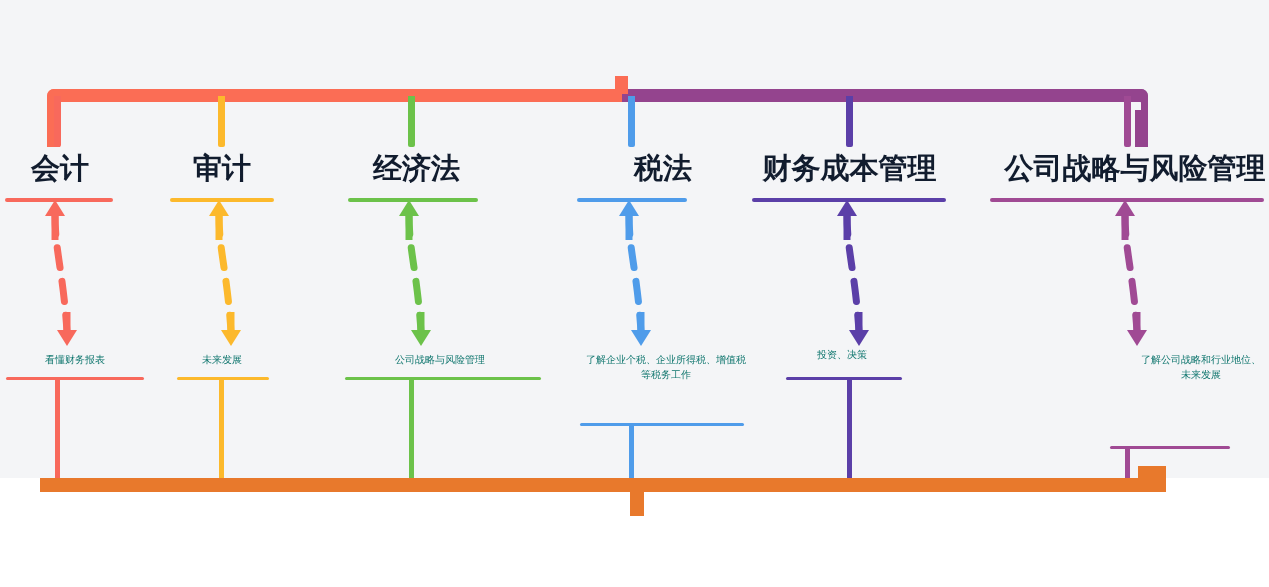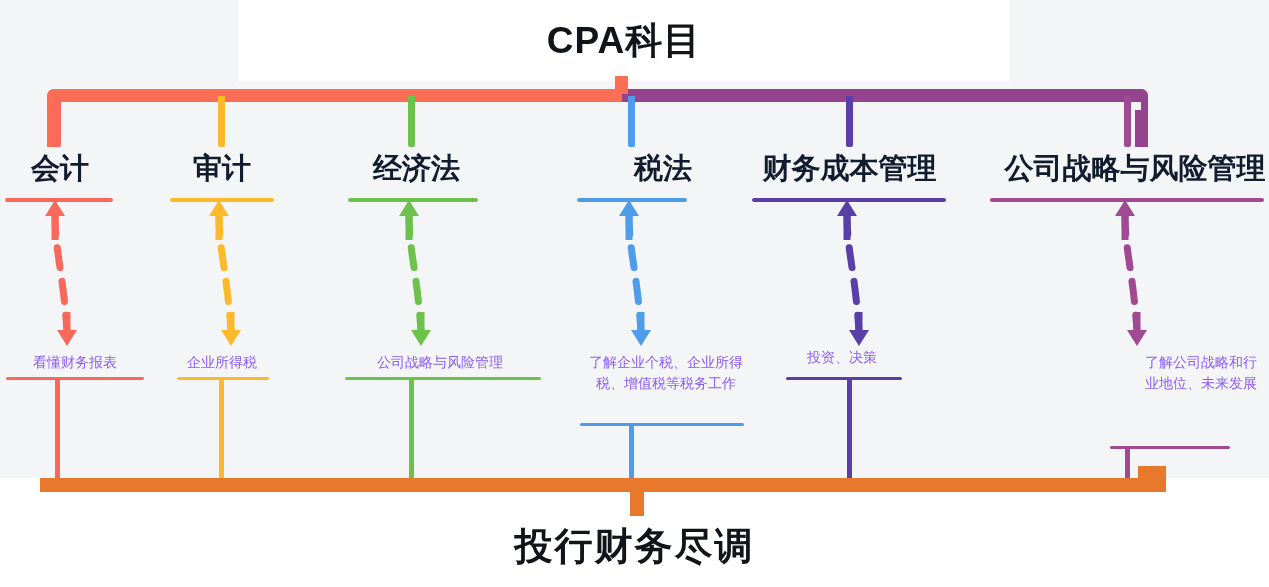--- a/index.html
+++ b/index.html
@@ -74,21 +74,21 @@
     font-size:29px;font-weight:bold;color:#111c2e;white-space:nowrap;
   }
   .head-rule{position:absolute;top:198px;height:4px;border-radius:2px;}
 
   
   .arrow-svg{position:absolute;top:200px;}
 
   
   .detail{
     position:absolute;
-    font-size:14px;color:#8b5cf6;line-height:1.5;
+    font-size:10px;color:#0f766e;line-height:1.5;
     text-align:center;
   }
   .detail-rule{position:absolute;height:3px;border-radius:2px;}
   
   .down-link{position:absolute;width:5px;}
 
   
   .rail-bottom{
     position:absolute;left:40px;top:478px;width:1126px;height:14px;
     background:#e8792c;
@@ -113,23 +113,20 @@
 </head>
 <body>
 
 <div id="stage">
 
   <div class="band band-top"></div>
   <div class="band band-mid"></div>
   <div class="band band-boxes"></div>
   <div class="band band-bottom"></div>
 
-  <div class="title-plaque">
-    <span class="t">CPA科目</span>
-  </div>
 
   <div class="rail-drop-left"></div>
   <div class="rail-drop-left-mask"></div>
   <div class="rail-drop-right"></div>
   <div class="rail-drop-right-mask"></div>
   <div class="rail-top rail-top-left"></div>
   <div class="rail-top rail-top-right"></div>
   <div class="rail-stub-up"></div>
 
   <div id="columns-layer">
@@ -153,21 +150,21 @@
         <span>审计</span>
       </div>
       <div class="head-rule" style="left: 170px; width: 104px; background: rgb(252, 185, 44);"></div>
       <svg width="46" height="146" viewBox="0 0 46 146" class="arrow-svg" style="left: 205px;">
         <path d="M14,14 C14,52 22,70 26,132" stroke="#fcb92c" stroke-width="7" fill="none" stroke-linecap="round" stroke-dasharray="20 14"></path>
         <path d="M14,8 L14,40" stroke="#fcb92c" stroke-width="7" fill="none"></path>
         <polygon points="14,0 24,16 4,16" fill="#fcb92c"></polygon>
         <path d="M26,112 L26,134" stroke="#fcb92c" stroke-width="7" fill="none"></path>
         <polygon points="26,146 16,130 36,130" fill="#fcb92c"></polygon>
       </svg>
-      <div class="detail" style="left: 175px; width: 94px; top: 352px;">企业所得税</div>
+      <div class="detail" style="left: 175px; width: 94px; top: 352px;">未来发展</div>
       <div class="detail-rule" style="left: 177px; width: 92px; top: 377px; background: rgb(252, 185, 44);"></div>
       <div class="down-link" style="left: 218.5px; top: 380px; height: 98px; background: rgb(252, 185, 44);"></div>
       <div class="drop" style="left: 407.5px; background: rgb(108, 194, 74);"></div>
       <div class="col-head" style="left: 344px; width: 145px;">
         <span>经济法</span>
       </div>
       <div class="head-rule" style="left: 348px; width: 130px; background: rgb(108, 194, 74);"></div>
       <svg width="46" height="146" viewBox="0 0 46 146" class="arrow-svg" style="left: 395px;">
         <path d="M14,14 C14,52 22,70 26,132" stroke="#6cc24a" stroke-width="7" fill="none" stroke-linecap="round" stroke-dasharray="20 14"></path>
         <path d="M14,8 L14,40" stroke="#6cc24a" stroke-width="7" fill="none"></path>
@@ -223,17 +220,14 @@
       <div class="detail" style="left: 1141px; width: 120px; top: 352px;">了解公司战略和行业地位、未来发展</div>
       <div class="detail-rule" style="left: 1110px; width: 120px; top: 446px; background: rgb(160, 74, 148);"></div>
       <div class="down-link" style="left: 1124.5px; top: 449px; height: 29px; background: rgb(160, 74, 148);"></div>
     </div>
 
   <div class="rail-bottom"></div>
   <div class="rail-bottom-capL"></div>
   <div class="rail-bottom-capR"></div>
   <div class="rail-bottom-stub"></div>
 
-  <div class="bottom-title">
-    <span class="t">投行财务尽调</span>
-  </div>
 
 </div>
 
 </body></html>

